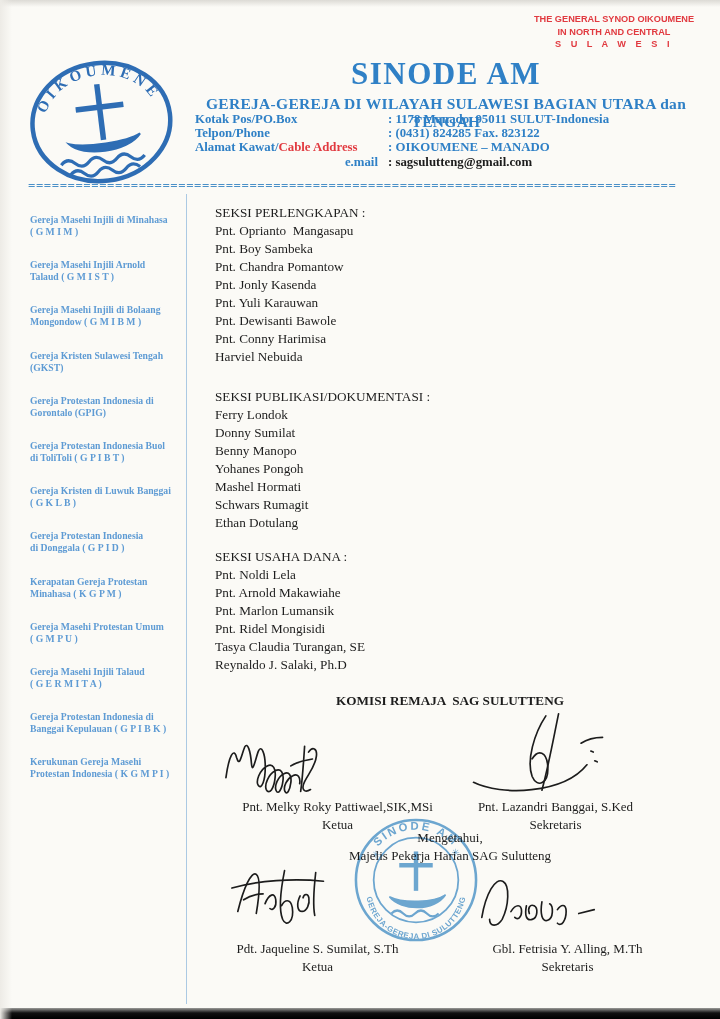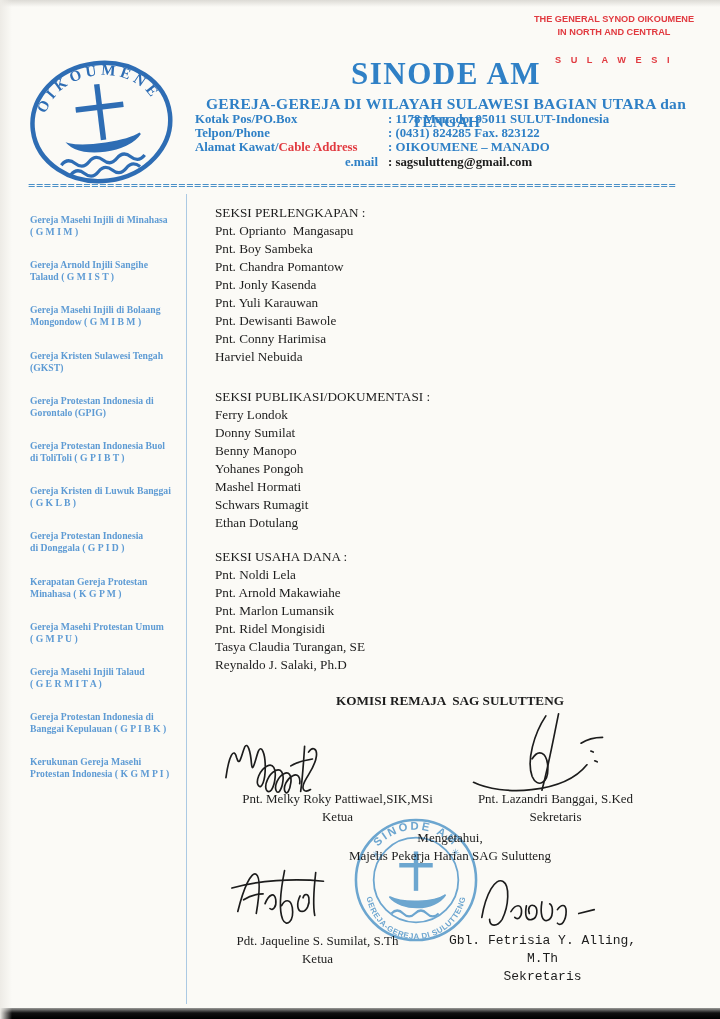--- a/index.html
+++ b/index.html
@@ -7,21 +7,21 @@
         font-family:"Liberation Serif",serif;color:#1d1d1d;}
   .page::before{content:"";position:absolute;top:0;left:0;right:0;height:7px;
         background:linear-gradient(#dcdad5,rgba(255,255,255,0));pointer-events:none;}
   .page::after{content:"";position:absolute;top:0;bottom:0;left:0;width:12px;
         background:linear-gradient(90deg,#edebe6,rgba(255,255,255,0));pointer-events:none;}
 
   
   .corner-note{position:absolute;top:13px;right:16px;width:180px;text-align:center;
         font-family:"Liberation Sans",sans-serif;font-weight:bold;font-size:9.2px;
         line-height:12.5px;color:#e13a40;}
-  .corner-note .spread{letter-spacing:3.5px;margin-top:16px;}
+  .corner-note .spread{letter-spacing:3.5px;}
 
   
   .logo-svg{position:absolute;left:26px;top:52px;width:150px;height:134px;}
 
   
   .doc-title{position:absolute;left:186px;top:56px;width:520px;text-align:center;
         font-size:31px;font-weight:bold;color:#2f80c6;letter-spacing:1.5px;}
   .doc-subtitle{position:absolute;left:184px;top:95px;width:524px;text-align:center;
         font-size:15.5px;font-weight:bold;color:#2f80c6;letter-spacing:0.3px;}
   .addr{position:absolute;left:195px;top:112px;width:512px;font-size:12.8px;font-weight:bold;}
@@ -52,25 +52,25 @@
         font-weight:bold;font-size:13.2px;white-space:pre;}
 
   
   .sig{position:absolute;}
   .sig path{stroke:#1c1c1c;stroke-width:1.7;fill:none;stroke-linecap:round;}
   .sig-melky{left:222px;top:726px;width:118px;height:70px;}
   .sig-lazandri{left:465px;top:710px;width:148px;height:88px;}
   .sig-jaqueline{left:230px;top:852px;width:112px;height:78px;}
   .sig-fetrisia{left:476px;top:866px;width:126px;height:66px;}
 
-  .col{position:absolute;text-align:center;font-size:13px;line-height:18px;z-index:3;}
+  .col{position:absolute;text-align:center;font-size:13px;line-height:18px;z-index:3;margin-top:8px;}
   .col-tl{left:205px;top:790px;width:265px;}
   .col-tr{left:448px;top:790px;width:215px;}
   .col-bl{left:205px;top:932px;width:225px;}
-  .col-br{left:435px;top:932px;width:215px;font-family:Liberation Mono, monospace;}
+  .col-br{left:460px;top:932px;width:215px;}
 
   .ack{position:absolute;left:295px;top:829px;width:310px;text-align:center;
         font-size:13px;line-height:17.5px;z-index:3;}
 
   .stamp-svg{position:absolute;left:352px;top:816px;width:128px;height:128px;
         opacity:0.82;mix-blend-mode:multiply;z-index:4;}
   .stamp-svg text{fill:#4e96cf;font-family:"Liberation Sans",sans-serif;}
 
   .bottom-edge{position:absolute;left:0;right:0;top:1008px;height:11px;
         background:linear-gradient(#9a9a98,#111 45%,#000);}
@@ -124,21 +124,21 @@
       <span class="val dark">: sagsulutteng@gmail.com</span>
     </div>
   </div>
 
   <div class="divider">==================================================================================</div>
   <div class="vline"></div>
 
   <aside class="sidebar">
     <div class="sb-item">Gereja Masehi Injili di Minahasa
 ( G M I M )</div>
-    <div class="sb-item">Gereja Arnold Injili Sangihe
+    <div class="sb-item">Gereja Masehi Injili Arnold
 Talaud  ( G M I S T )</div>
     <div class="sb-item">Gereja Masehi Injili di Bolaang
 Mongondow ( G M I B M )</div>
     <div class="sb-item">Gereja Kristen Sulawesi Tengah
 (GKST)</div>
     <div class="sb-item">Gereja Protestan Indonesia di
 Gorontalo (GPIG)</div>
     <div class="sb-item">Gereja Protestan Indonesia Buol
 di ToliToli ( G P I B T )</div>
     <div class="sb-item">Gereja Kristen di Luwuk Banggai

